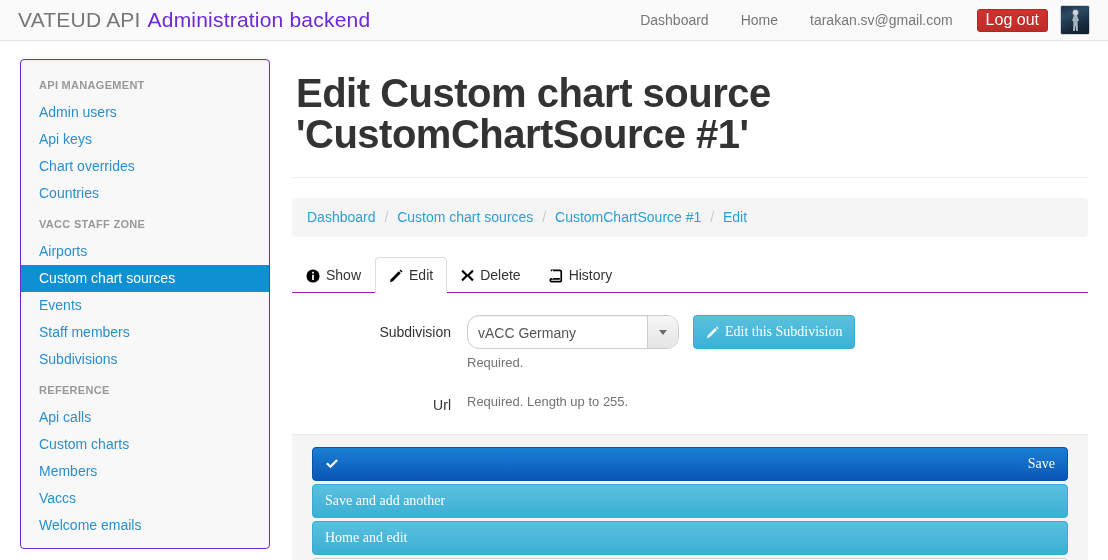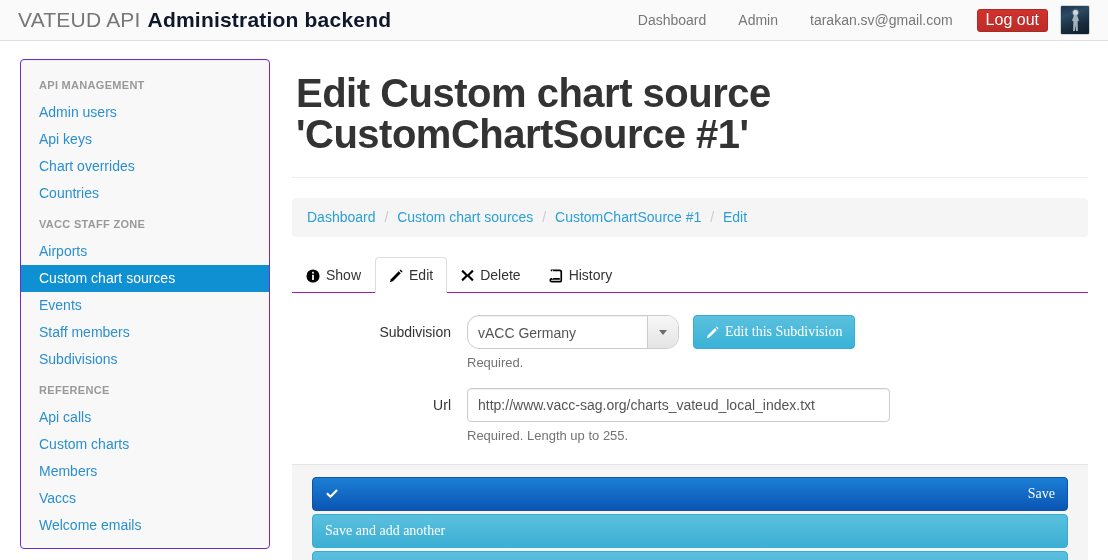--- a/index.html
+++ b/index.html
@@ -23,22 +23,22 @@
     align-items: center;
     padding: 0 18px 0 18px;
   }
   .brand {
     font-size: 21px;
     color: #777777;
     letter-spacing: 0.2px;
     white-space: nowrap;
   }
   .brand .brand-strong {
-    color: #0f172a;
-    font-weight: bold;
+    color: #6d28d9;
+    font-weight: normal;
     margin-left: 7px;
   }
   .nav-right {
     margin-left: auto;
     display: flex;
     align-items: center;
     gap: 0px;
   }
   .nav-link {
     color: #777777;
@@ -341,21 +341,21 @@
 </style>
 </head>
 <body>
 
 <div class="navbar">
   <div class="brand">
     <span>VATEUD API</span><span class="brand-strong">Administration backend</span>
   </div>
   <div class="nav-right">
     <a class="nav-link">Dashboard</a>
-    <a class="nav-link">Admin</a>
+    <a class="nav-link">Home</a>
     <a class="nav-link">tarakan.sv@gmail.com</a>
     <button class="logout-btn">Log out</button>
     <div class="avatar"></div>
   </div>
 </div>
 
 <div class="page">
 
   <div class="sidebar-wrap">
     <div class="sidebar">
@@ -462,21 +462,20 @@
               <span>Edit this Subdivision</span>
             </button>
           </div>
           <div class="help-block">Required.</div>
         </div>
       </div>
 
       <div class="form-row">
         <div class="form-label">Url</div>
         <div class="form-control-col">
-          <input class="text-input" type="text" value="http://www.vacc-sag.org/charts_vateud_local_index.txt" style="">
           <div class="help-block">Required. Length up to 255.</div>
         </div>
       </div>
 
     </div>
 
     <div class="form-footer">
       <button class="btn btn-primary">
         <span class="ic">
           <svg width="14" height="14" viewBox="0 0 16 16">

